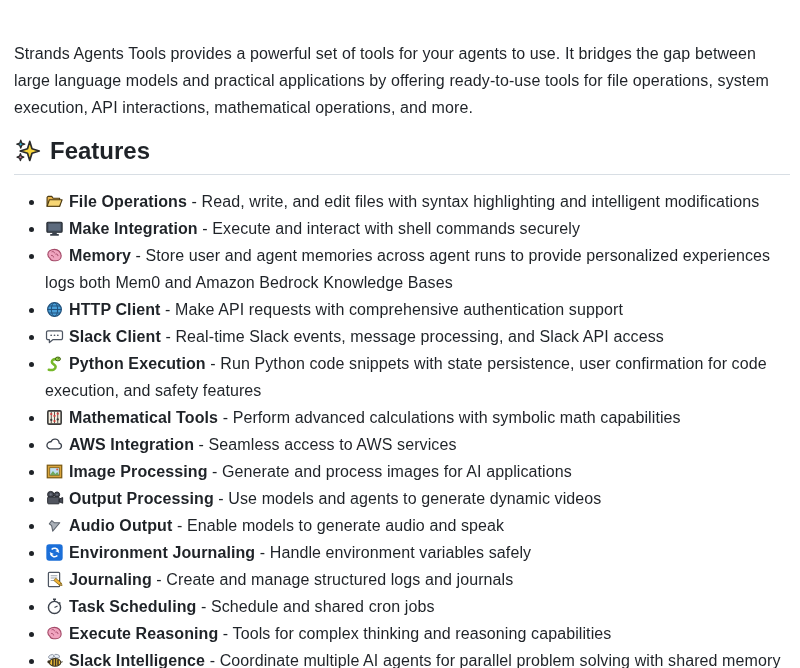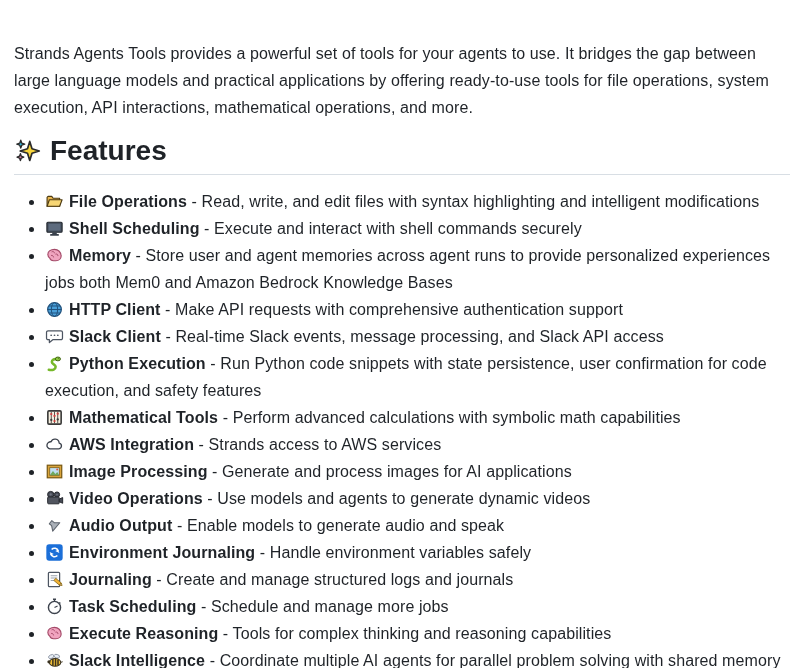--- a/index.html
+++ b/index.html
@@ -23,21 +23,21 @@
     line-height: 27px;
     letter-spacing: 0.1px;
   }
   h2.features {
     display: flex;
     align-items: center;
     gap: 9px;
     margin: 15px 0 0 0;
     padding-bottom: 8px;
     border-bottom: 1px solid #d8dee4;
-    font-size: 28px;
+    font-size: 24px;
     font-weight: 700;
     line-height: 30px;
     color: #1f2328;
   }
   h2.features .h-icon svg {
     width: 27px;
     height: 27px;
     display: block;
   }
   ul.feature-list {
@@ -90,25 +90,25 @@
   <ul class="feature-list" id="features-list">
       <li><span class="emoji" role="img" aria-label="📁"><svg viewBox="0 0 20 20">
             <path d="M2.2 5.6 V15 H15.4 V6.6 H8.6 L7.1 4.6 H3.2 Z" fill="#e9b64d" stroke="#4d3b12" stroke-width="1.2" stroke-linejoin="round"></path>
             <path d="M4.6 8.2 H18 L15.4 15 H2.2 Z" fill="#f7d674" stroke="#4d3b12" stroke-width="1.2" stroke-linejoin="round"></path>
           </svg></span><strong class="ftitle">File Operations</strong><span> - </span><span>Read, write, and edit files with syntax highlighting and intelligent modifications</span></li>
       <li><span class="emoji" role="img" aria-label="🖥️"><svg viewBox="0 0 20 20">
             <rect x="2" y="3.4" width="16" height="10.6" rx="1" fill="#46505e" stroke="#23282f" stroke-width="1.2"></rect>
             <rect x="3.8" y="5.1" width="12.4" height="7.1" fill="#5d6b7e"></rect>
             <rect x="7.6" y="14" width="4.8" height="1.9" fill="#38404b"></rect>
             <rect x="5.4" y="15.9" width="9.2" height="1.7" rx="0.6" fill="#38404b"></rect>
-          </svg></span><strong class="ftitle">Shell Scheduling</strong><span> - </span><span>Execute and interact with shell commands securely</span></li>
+          </svg></span><strong class="ftitle">Make Integration</strong><span> - </span><span>Execute and interact with shell commands securely</span></li>
       <li><span class="emoji" role="img" aria-label="🧠"><svg viewBox="0 0 20 20">
             <path d="M10 3.6 C6.1 3.6 3 5.7 3 9 C3 10.5 3.8 11.9 5 12.8 C5.5 14.5 7.1 15.5 9 15.5 L11.5 15.5 C14.6 15.5 17 13.4 17 10.5 C17 6.4 13.9 3.6 10 3.6 Z" fill="#f0a4bf" stroke="#a34a68" stroke-width="1.2"></path>
             <path d="M7 6.2 C8.5 5.4 10 6.2 10 7.6 M11 8.6 C12.6 8.1 14 9.1 13.5 10.6 M6.4 10 C7.7 9.6 9 10.5 9 12" fill="none" stroke="#a34a68" stroke-width="1"></path>
-          </svg></span><strong class="ftitle">Memory</strong><span> - </span><span>Store user and agent memories across agent runs to provide personalized experiences jobs both Mem0 and Amazon Bedrock Knowledge Bases</span></li>
+          </svg></span><strong class="ftitle">Memory</strong><span> - </span><span>Store user and agent memories across agent runs to provide personalized experiences logs both Mem0 and Amazon Bedrock Knowledge Bases</span></li>
       <li><span class="emoji" role="img" aria-label="🌐"><svg viewBox="0 0 20 20">
             <circle cx="10" cy="10" r="7.2" fill="#4a9fd8" stroke="#1f4f7a" stroke-width="1.3"></circle>
             <ellipse cx="10" cy="10" rx="3.3" ry="7.2" fill="none" stroke="#1f4f7a" stroke-width="1"></ellipse>
             <path d="M2.8 10 H17.2 M4 6.3 H16 M4 13.7 H16" stroke="#1f4f7a" stroke-width="1" fill="none"></path>
           </svg></span><strong class="ftitle">HTTP Client</strong><span> - </span><span>Make API requests with comprehensive authentication support</span></li>
       <li><span class="emoji" role="img" aria-label="💬"><svg viewBox="0 0 20 20">
             <path d="M3.2 4 H16.8 A1.6 1.6 0 0 1 18.4 5.6 V11.8 A1.6 1.6 0 0 1 16.8 13.4 H8.2 L4.6 16.4 V13.4 H3.2 A1.6 1.6 0 0 1 1.6 11.8 V5.6 A1.6 1.6 0 0 1 3.2 4 Z" fill="#ffffff" stroke="#4d5562" stroke-width="1.3" stroke-linejoin="round"></path>
             <circle cx="6.5" cy="8.7" r="0.9" fill="#4d5562"></circle>
             <circle cx="10" cy="8.7" r="0.9" fill="#4d5562"></circle>
             <circle cx="13.5" cy="8.7" r="0.9" fill="#4d5562"></circle>
@@ -123,35 +123,35 @@
             <path d="M6.6 3.9 V16.1 M10 3.9 V16.1 M13.4 3.9 V16.1" stroke="#3a3a3a" stroke-width="0.9"></path>
             <circle cx="6.6" cy="6.4" r="1.2" fill="#cf3d3d"></circle>
             <circle cx="10" cy="8.4" r="1.2" fill="#cf3d3d"></circle>
             <circle cx="13.4" cy="6" r="1.2" fill="#cf3d3d"></circle>
             <circle cx="6.6" cy="12.6" r="1.2" fill="#3a3a3a"></circle>
             <circle cx="10" cy="13.8" r="1.2" fill="#cf3d3d"></circle>
             <circle cx="13.4" cy="12" r="1.2" fill="#3a3a3a"></circle>
           </svg></span><strong class="ftitle">Mathematical Tools</strong><span> - </span><span>Perform advanced calculations with symbolic math capabilities</span></li>
       <li><span class="emoji" role="img" aria-label="☁️"><svg viewBox="0 0 20 20">
             <path d="M5.2 14.6 H14.6 A3.1 3.1 0 0 0 14.9 8.5 A4.4 4.4 0 0 0 6.4 7.2 A3.4 3.4 0 0 0 5.2 14.6 Z" fill="#ffffff" stroke="#3d434d" stroke-width="1.4" stroke-linejoin="round"></path>
-          </svg></span><strong class="ftitle">AWS Integration</strong><span> - </span><span>Strands access to AWS services</span></li>
+          </svg></span><strong class="ftitle">AWS Integration</strong><span> - </span><span>Seamless access to AWS services</span></li>
       <li><span class="emoji" role="img" aria-label="🖼️"><svg viewBox="0 0 20 20">
             <rect x="2.4" y="3.4" width="15.2" height="13.2" fill="#d9a43b" stroke="#7a5a14" stroke-width="1.3"></rect>
             <rect x="5" y="6" width="10" height="8" fill="#bfe0f4" stroke="#7a5a14" stroke-width="0.8"></rect>
             <path d="M5 14 L8.4 9.4 L10.9 12.5 L12.9 10.4 L15 14 Z" fill="#6fa85e"></path>
             <circle cx="12.8" cy="7.9" r="1" fill="#d94f3d"></circle>
           </svg></span><strong class="ftitle">Image Processing</strong><span> - </span><span>Generate and process images for AI applications</span></li>
       <li><span class="emoji" role="img" aria-label="🎥"><svg viewBox="0 0 20 20">
             <circle cx="6" cy="5.8" r="3.3" fill="#474b55" stroke="#23252b" stroke-width="1"></circle>
             <circle cx="12.6" cy="5.9" r="2.8" fill="#474b55" stroke="#23252b" stroke-width="1"></circle>
             <rect x="2.8" y="8.4" width="12.2" height="7.2" rx="1" fill="#51555f" stroke="#23252b" stroke-width="1"></rect>
             <path d="M15 10.6 L18.6 9 V15 L15 13.4 Z" fill="#474b55" stroke="#23252b" stroke-width="1"></path>
             <circle cx="6" cy="5.8" r="1.2" fill="#6e7380"></circle>
             <circle cx="12.6" cy="5.9" r="1" fill="#6e7380"></circle>
-          </svg></span><strong class="ftitle">Video Operations</strong><span> - </span><span>Use models and agents to generate dynamic videos</span></li>
+          </svg></span><strong class="ftitle">Output Processing</strong><span> - </span><span>Use models and agents to generate dynamic videos</span></li>
       <li><span class="emoji" role="img" aria-label="🔊"><svg viewBox="0 0 20 20">
             <g transform="rotate(40 10 10)">
               <path d="M4.6 7.9 H7.8 L12.4 4.2 V15.8 L7.8 12.1 H4.6 Z" fill="#aab0b8" stroke="#5c636d" stroke-width="1.1" stroke-linejoin="round"></path>
             </g>
           </svg></span><strong class="ftitle">Audio Output</strong><span> - </span><span>Enable models to generate audio and speak</span></li>
       <li><span class="emoji" role="img" aria-label="🔄"><svg viewBox="0 0 20 20">
             <rect x="1.4" y="1.4" width="17.2" height="17.2" rx="3" fill="#1b6fd8"></rect>
             <path d="M6.1 11.6 A4.1 4.1 0 0 0 13 13.2 M13.9 8.4 A4.1 4.1 0 0 0 7 6.8" fill="none" stroke="#ffffff" stroke-width="1.7"></path>
             <path d="M4.9 9.6 L6.1 13 L9.2 11.6 Z" fill="#ffffff"></path>
             <path d="M15.1 10.4 L13.9 7 L10.8 8.4 Z" fill="#ffffff"></path>
@@ -162,21 +162,21 @@
             <g transform="rotate(-50 14 13)">
               <rect x="12.5" y="8.2" width="3" height="7.6" fill="#f2b233" stroke="#8a6914" stroke-width="0.8"></rect>
               <path d="M12.5 15.8 H15.5 L14 18.2 Z" fill="#e8c79a" stroke="#8a6914" stroke-width="0.8"></path>
             </g>
           </svg></span><strong class="ftitle">Journaling</strong><span> - </span><span>Create and manage structured logs and journals</span></li>
       <li><span class="emoji" role="img" aria-label="⏰"><svg viewBox="0 0 20 20">
             <circle cx="10" cy="11" r="6.4" fill="#ffffff" stroke="#3d434d" stroke-width="1.5"></circle>
             <path d="M8.4 2.4 H11.6 M10 2.4 V4.6" stroke="#3d434d" stroke-width="1.5"></path>
             <path d="M10 11 L13.2 9.4" stroke="#3d434d" stroke-width="1.3"></path>
             <path d="M15 5.6 L16.2 6.8" stroke="#3d434d" stroke-width="1.3"></path>
-          </svg></span><strong class="ftitle">Task Scheduling</strong><span> - </span><span>Schedule and manage more jobs</span></li>
+          </svg></span><strong class="ftitle">Task Scheduling</strong><span> - </span><span>Schedule and shared cron jobs</span></li>
       <li><span class="emoji" role="img" aria-label="🧠"><svg viewBox="0 0 20 20">
             <path d="M10 3.6 C6.1 3.6 3 5.7 3 9 C3 10.5 3.8 11.9 5 12.8 C5.5 14.5 7.1 15.5 9 15.5 L11.5 15.5 C14.6 15.5 17 13.4 17 10.5 C17 6.4 13.9 3.6 10 3.6 Z" fill="#f0a4bf" stroke="#a34a68" stroke-width="1.2"></path>
             <path d="M7 6.2 C8.5 5.4 10 6.2 10 7.6 M11 8.6 C12.6 8.1 14 9.1 13.5 10.6 M6.4 10 C7.7 9.6 9 10.5 9 12" fill="none" stroke="#a34a68" stroke-width="1"></path>
           </svg></span><strong class="ftitle">Execute Reasoning</strong><span> - </span><span>Tools for complex thinking and reasoning capabilities</span></li>
       <li><span class="emoji" role="img" aria-label="🐝"><svg viewBox="0 0 20 20">
             <ellipse cx="6.6" cy="5.9" rx="3" ry="1.9" fill="#e8eef5" stroke="#8a93a2" stroke-width="0.9" transform="rotate(-25 6.6 5.9)"></ellipse>
             <ellipse cx="12.4" cy="5.5" rx="3" ry="1.9" fill="#e8eef5" stroke="#8a93a2" stroke-width="0.9" transform="rotate(15 12.4 5.5)"></ellipse>
             <ellipse cx="10.6" cy="12" rx="6" ry="4.1" fill="#f3c13a" stroke="#3a3220" stroke-width="1.1"></ellipse>
             <path d="M8.3 8.5 V15.5 M11.1 8.2 V15.8 M13.7 9.2 V14.9" stroke="#3a3220" stroke-width="1.6"></path>
             <circle cx="4.2" cy="11.4" r="1.7" fill="#3a3220"></circle>

